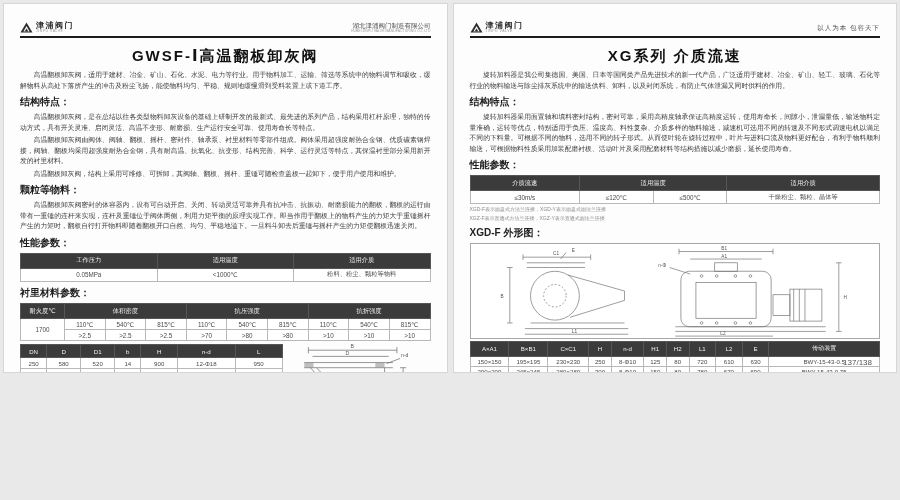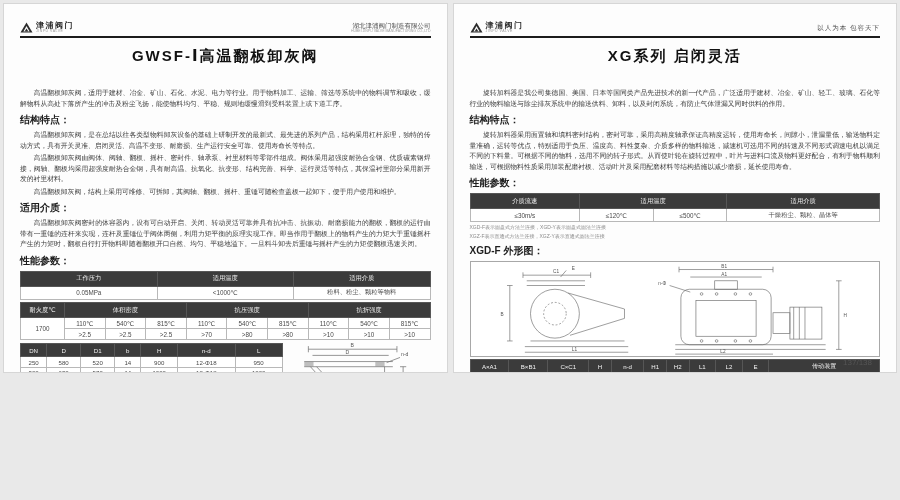--- a/index.html
+++ b/index.html
@@ -13,21 +13,21 @@
   .logo{display:flex;align-items:flex-end;gap:3px;}
   .logo-txt{line-height:1;}
   .logo-name{font-size:8px;font-weight:bold;color:#2a2a2a;letter-spacing:1.5px;}
   .logo-sub{font-size:3.5px;color:#9a9a9a;letter-spacing:.5px;}
   .hdr-right{text-align:right;line-height:1.15;}
   .hdr-right .cn{font-size:6.5px;color:#4a4a4a;}
   .hdr-right .en{font-size:3.5px;color:#a0a0a0;}
   .slogan{font-size:6.5px;color:#4a4a4a;letter-spacing:1px;}
   
   .page-title{text-align:center;font-size:15px;font-weight:bold;color:#111;
-    letter-spacing:2px;margin:9px 0 22px;}
+    letter-spacing:2px;margin:9px 0 4px;}
   .para{font-size:6.8px;line-height:1.55;text-align:justify;text-indent:2em;margin:0 0 2px;}
   .sec-h{font-size:10px;font-weight:bold;color:#1e1e1e;margin:4px 0 3px;}
   .note{font-size:5px;color:#8a8a8a;line-height:1.45;margin:1px 0 0;}
   
   table{border-collapse:collapse;width:100%;table-layout:fixed;font-size:6.3px;color:#4a4a4a;margin:1px 0 2px;}
   th{background:#3b3b3b;color:#f2f2f2;font-weight:normal;padding:2.5px 1px;border:1px solid #565656;text-align:center;}
   td{border:1px solid #b8b8b8;text-align:center;padding:1.6px 1px;background:#fff;}
   .dims-table{font-size:6.1px;}
   .dims-table td{padding:1.2px 1px;}
   
@@ -68,39 +68,40 @@
 
     <div class="page-title">GWSF-Ⅰ高温翻板卸灰阀</div>
 
     <p class="para">高温翻板卸灰阀，适用于建材、冶金、矿山、石化、水泥、电力等行业。用于物料加工、运输、筛选等系统中的物料调节和吸收，缓解物料从高处下落所产生的冲击及粉尘飞扬，能使物料均匀、平稳、规则地缓慢滑到受料装置上或下道工序。</p>
 
     <div class="sec-h">结构特点：</div>
     <p class="para">高温翻板卸灰阀，是在总结以往各类型物料卸灰设备的基础上研制开发的最新式、最先进的系列产品，结构采用杠杆原理，独特的传动方式，具有开关灵准、启闭灵活、高温不变形、耐磨损、生产运行安全可靠、使用寿命长等特点。</p>
     <p class="para">高温翻板卸灰阀由阀体、阀轴、翻板、摇杆、密封件、轴承泵、衬里材料等零部件组成。阀体采用超强度耐热合金钢、优质碳素钢焊接，阀轴、翻板均采用超强度耐热合金钢，具有耐高温、抗氧化、抗变形、结构完善、科学、运行灵活等特点，其保温衬里部分采用新开发的衬里材料。</p>
     <p class="para">高温翻板卸灰阀，结构上采用可维修、可拆卸，其阀轴、翻板、摇杆、重锤可随检查盖板一起卸下，便于用户使用和维护。</p>
 
-    <div class="sec-h">适用介质：</div>
+    <div class="sec-h">颗粒等物料：</div>
     <p class="para">高温翻板卸灰阀密封的体容器内，设有可自动开启、关闭、转动灵活可靠并具有抗冲击、抗振动、耐磨损能力的翻板，翻板的运行由带有一重锤的连杆来实现，连杆及重锤位于阀体两侧，利用力矩平衡的原理实现工作。即当作用于翻板上的物料产生的力矩大于重锤摇杆产生的力矩时，翻板自行打开物料即随着翻板开口自然、均匀、平稳地溢下。一旦料斗卸去后重锤与摇杆产生的力矩使翻板迅速关闭。</p>
 
     <div class="sec-h">性能参数：</div>
     <table>
       <tbody>
           <tr>
             <th>工作压力</th>
             <th>适用温度</th>
             <th>适用介质</th>
           </tr>
       <tr>
             <td>0.05MPa</td>
             <td>&lt;1000℃</td>
             <td>粉料、粉尘、颗粒等物料</td>
           </tr>
     </tbody>
       </table>
 
+    <div class="sec-h">衬里材料参数：</div>
     <table>
       <tbody>
           <tr>
         <th style="width:10%">耐火度℃</th>
         <th colspan="3">体积密度</th>
         <th colspan="3">抗压强度</th>
         <th colspan="3">抗折强度</th>
       </tr>
       <tr>
         <td rowspan="2">1700</td>
@@ -310,21 +311,21 @@
             </svg>
         </span>
         <span class="logo-txt">
           <div class="logo-name">津浦阀门</div>
           <div class="logo-sub">JINPU VALVE</div>
         </span>
       </div>
       <div class="slogan">以人为本  包容天下</div>
     </div>
 
-    <div class="page-title">XG系列  启闭灵活</div>
+    <div class="page-title">XG系列  介质流速</div>
 
     <p class="para">旋转加料器是我公司集德国、美国、日本等国同类产品先进技术的新一代产品，广泛适用于建材、冶金、矿山、轻工、玻璃、石化等行业的物料输送与除尘排灰系统中的输送供料、卸料，以及封闭系统，有防止气体泄漏又同时供料的作用。</p>
 
     <div class="sec-h">结构特点：</div>
     <p class="para">旋转加料器采用面置轴和填料密封结构，密封可靠，采用高精度轴承保证高精度运转，使用寿命长，间隙小，泄漏量低，输送物料定量准确，运转等优点，特别适用于负压、温度高、料性复杂、介质多样的物料输送，减速机可选用不同的转速及不同形式调速电机以满足不同的下料量。可根据不同的物料，选用不同的转子形式。从而使叶轮在旋转过程中，叶片与进料口流及物料更好配合，有利于物料顺利输送，可根据物料性质采用加装配磨衬板、活动叶片及采用配磨材料等结构措施以减少磨损，延长使用寿命。</p>
 
     <div class="sec-h">性能参数：</div>
     <table>
       <tbody>
           <tr>

